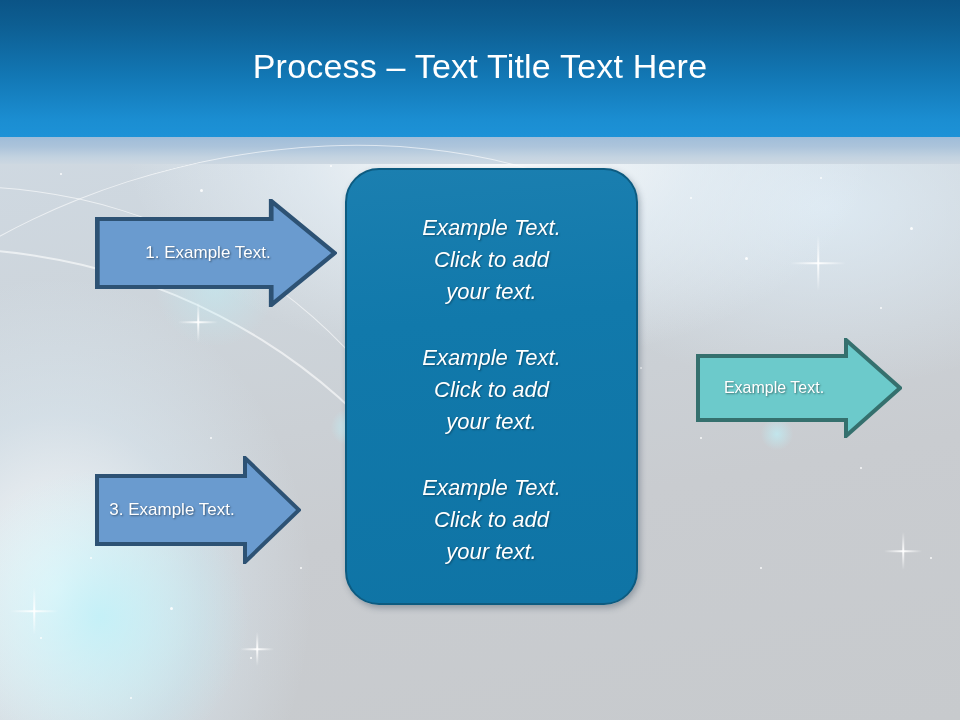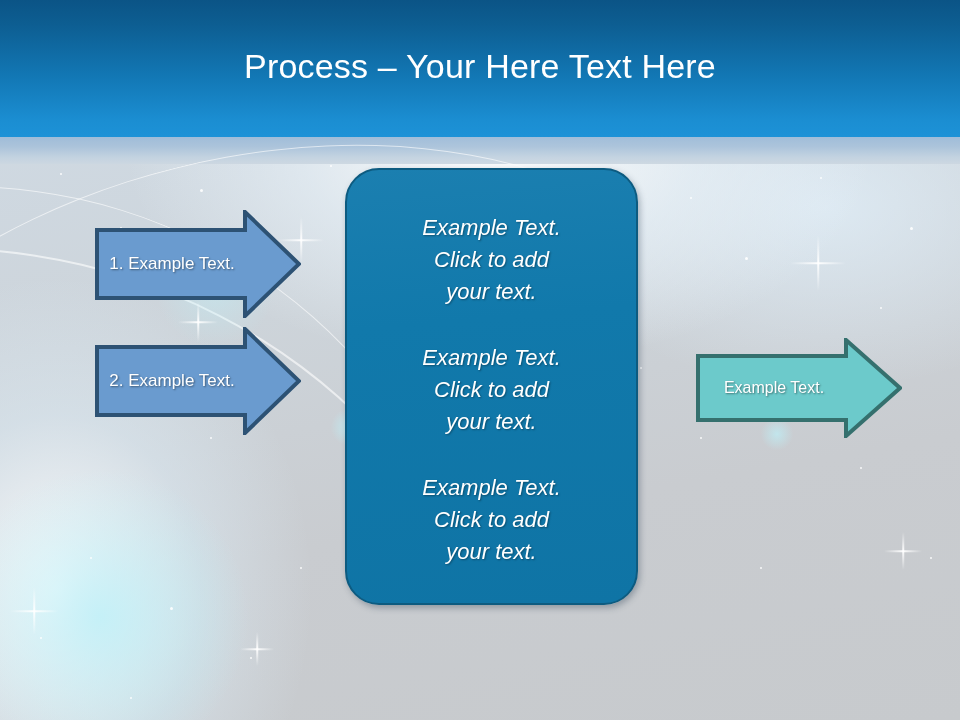--- a/index.html
+++ b/index.html
@@ -195,38 +195,38 @@
     <div class="sparkle" style="left:790px; top:98px;  width:56px; height:56px;"></div>
     <div class="sparkle" style="left:178px; top:165px; width:40px; height:40px;"></div>
     <div class="sparkle" style="left:10px;  top:450px; width:48px; height:48px;"></div>
     <div class="sparkle" style="left:240px; top:495px; width:34px; height:34px;"></div>
     <div class="sparkle" style="left:884px; top:395px; width:38px; height:38px;"></div>
     <div class="sparkle" style="left:430px; top:320px; width:26px; height:26px;"></div>
   </div>
 
   <div class="header">
     <div class="header-title">
-      <span class="bold">Process –</span><span class="light"> Your Here Text Here</span>
-    </div>
-  </div>
-
-  <div class="arrow arrow-blue" style="left:95px; top:210px;">
+      <span class="bold">Process –</span><span class="light"> Text Title Text Here</span>
+    </div>
+  </div>
+
+  <div class="arrow arrow-blue" style="left:95px; top:199px;padding-left:36px;">
     <svg class="arrow-shape" viewBox="0 0 206 108" preserveAspectRatio="none">
       <polygon points="2,20 150,20 150,2 204,54 150,106 150,88 2,88" fill="#6a9bcf" stroke="#2d5274" stroke-width="4" stroke-linejoin="miter"></polygon>
     </svg>
     <span class="arrow-label">1. Example Text.</span>
   </div>
 
-  <div class="arrow arrow-blue" style="left:95px; top:327px;">
+
+  <div class="arrow arrow-blue" style="left:95px; top:456px;">
     <svg class="arrow-shape" viewBox="0 0 206 108" preserveAspectRatio="none">
       <polygon points="2,20 150,20 150,2 204,54 150,106 150,88 2,88" fill="#6a9bcf" stroke="#2d5274" stroke-width="4" stroke-linejoin="miter"></polygon>
     </svg>
-    <span class="arrow-label">2. Example Text.</span>
-  </div>
-
+    <span class="arrow-label">3. Example Text.</span>
+  </div>
 
   <div class="center-panel">
     <div class="panel-block">
       <span class="pline">Example Text.</span>
       <span class="pline">Click  to add</span>
       <span class="pline">your text.</span>
     </div>
     <div class="panel-block">
       <span class="pline">Example Text.</span>
       <span class="pline">Click  to add</span>

